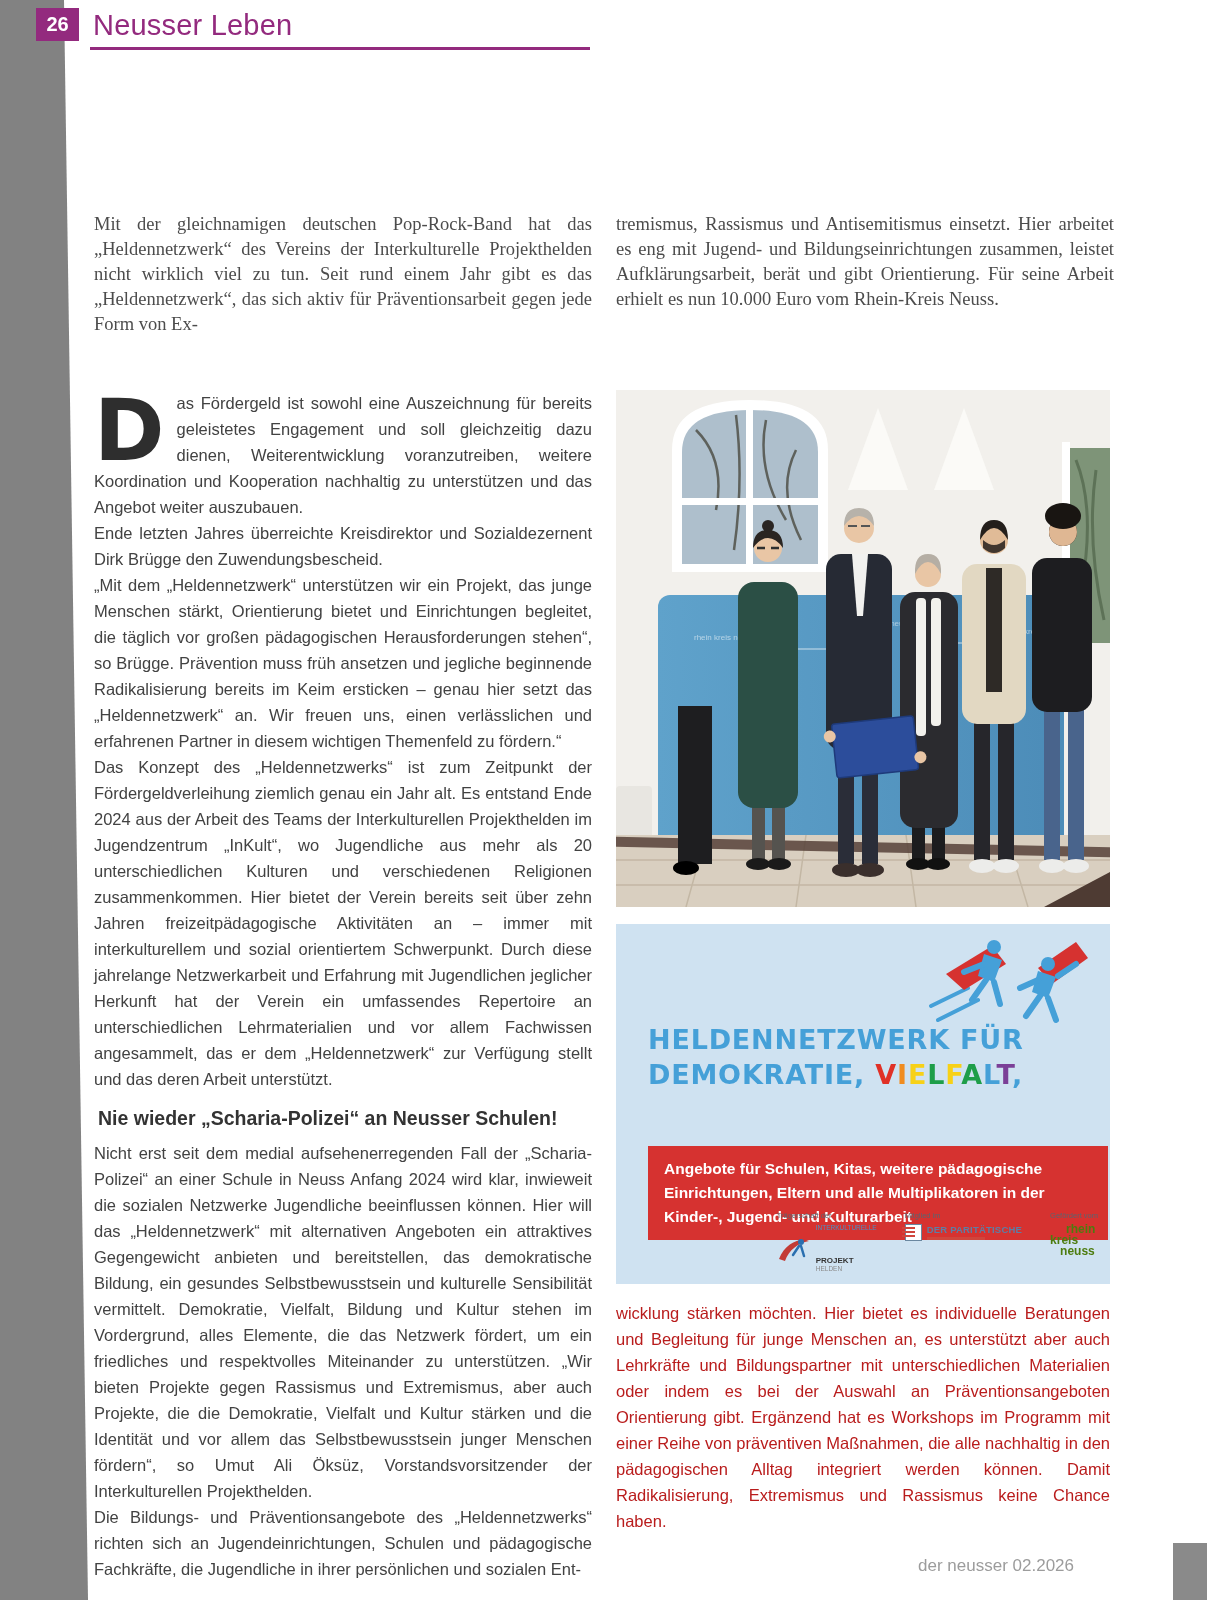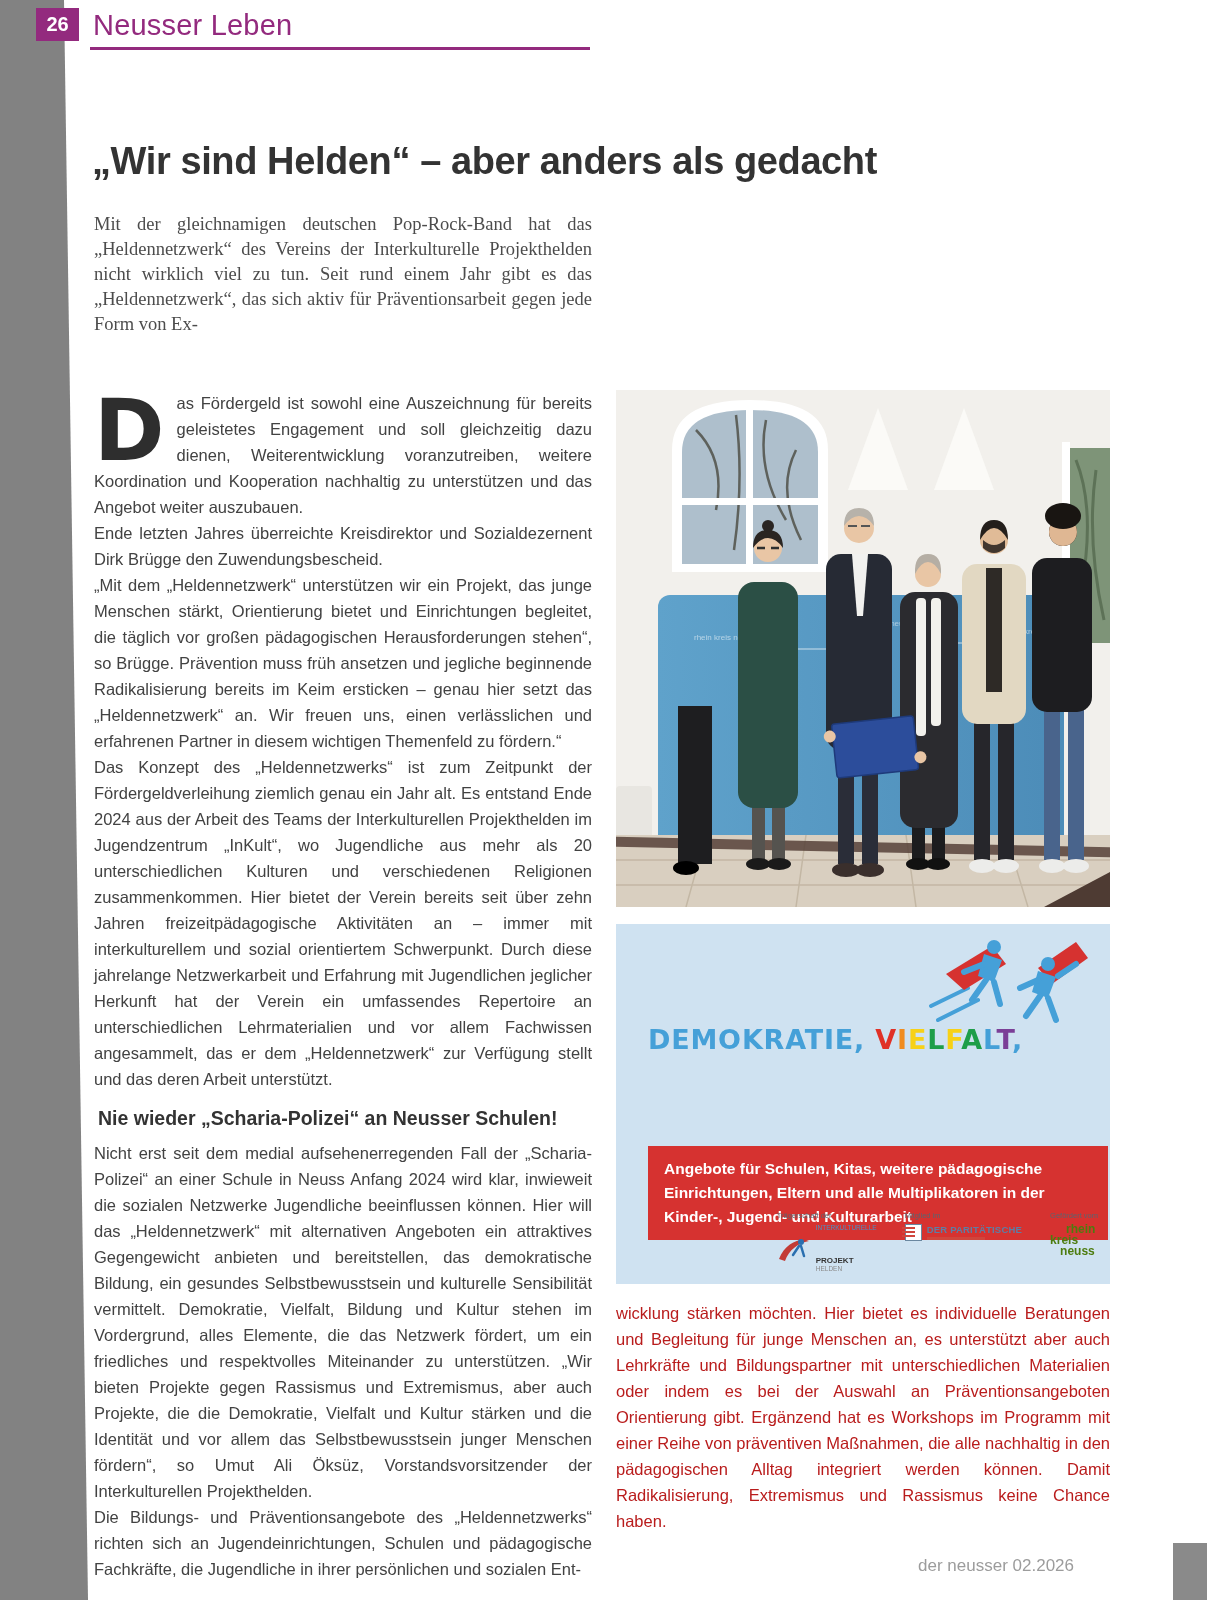--- a/index.html
+++ b/index.html
@@ -63,23 +63,23 @@
 
 <div class="page" style="--accent:#932a7e;--posterblue:#45a0d8;--posterred:#d63230;">
 
   <div class="edge-strip"></div>
   <div class="corner-block"></div>
 
   <div class="pageno">26</div>
   <div class="section-title">Neusser Leben</div>
   <div class="header-rule"></div>
 
-  <div class="headline">„Wir sind Helden“ – aber anders als gedacht</div>
 
   <div class="intro left">Mit der gleichnamigen deutschen Pop-Rock-Band hat das „Heldennetzwerk“ des Vereins der Interkulturelle Projekthelden nicht wirklich viel zu tun. Seit rund einem Jahr gibt es das „Heldennetzwerk“, das sich aktiv für Präventionsarbeit gegen jede Form von Ex-</div>
+  <div class="intro right">tremismus, Rassismus und Antisemitismus einsetzt. Hier arbeitet es eng mit Jugend- und Bildungseinrichtungen zusammen, leistet Aufklärungsarbeit, berät und gibt Orientierung. Für seine Arbeit erhielt es nun 10.000 Euro vom Rhein-Kreis Neuss.</div>
 
   <div class="bodycol">
     <p><span class="dropcap">D</span><span>as Fördergeld ist sowohl eine Auszeichnung für bereits geleistetes Engagement und soll gleichzeitig dazu dienen, Weiterentwicklung voranzutreiben, weitere Koordination und Kooperation nachhaltig zu unterstützen und das Angebot weiter auszubauen.</span></p>
     <p>Ende letzten Jahres überreichte Kreisdirektor und Sozialdezernent Dirk Brügge den Zuwendungsbescheid.</p>
     <p>„Mit dem „Heldennetzwerk“ unterstützen wir ein Projekt, das junge Menschen stärkt, Orientierung bietet und Einrichtungen begleitet, die täglich vor großen pädagogischen Herausforderungen stehen“, so Brügge. Prävention muss früh ansetzen und jegliche beginnende Radikalisierung bereits im Keim ersticken – genau hier setzt das „Heldennetzwerk“ an. Wir freuen uns, einen verlässlichen und erfahrenen Partner in diesem wichtigen Themenfeld zu fördern.“</p>
     <p>Das Konzept des „Heldennetzwerks“ ist zum Zeitpunkt der Fördergeldverleihung ziemlich genau ein Jahr alt. Es entstand Ende 2024 aus der Arbeit des Teams der Interkulturellen Projekthelden im Jugendzentrum „InKult“, wo Jugendliche aus mehr als 20 unterschiedlichen Kulturen und verschiedenen Religionen zusammenkommen. Hier bietet der Verein bereits seit über zehn Jahren freizeitpädagogische Aktivitäten an – immer mit interkulturellem und sozial orientiertem Schwerpunkt. Durch diese jahrelange Netzwerkarbeit und Erfahrung mit Jugendlichen jeglicher Herkunft hat der Verein ein umfassendes Repertoire an unterschiedlichen Lehrmaterialien und vor allem Fachwissen angesammelt, das er dem „Heldennetzwerk“ zur Verfügung stellt und das deren Arbeit unterstützt.</p>
     <p class="subhead">Nie wieder „Scharia-Polizei“ an Neusser Schulen!</p>
     <p>Nicht erst seit dem medial aufsehenerregenden Fall der „Scharia-Polizei“ an einer Schule in Neuss Anfang 2024 wird klar, inwieweit die sozialen Netzwerke Jugendliche beeinflussen können. Hier will das „Heldennetzwerk“ mit alternativen Angeboten ein attraktives Gegengewicht anbieten und bereitstellen, das demokratische Bildung, ein gesundes Selbstbewusstsein und kulturelle Sensibilität vermittelt. Demokratie, Vielfalt, Bildung und Kultur stehen im Vordergrund, alles Elemente, die das Netzwerk fördert, um ein friedliches und respektvolles Miteinander zu unterstützen. „Wir bieten Projekte gegen Rassismus und Extremismus, aber auch Projekte, die die Demokratie, Vielfalt und Kultur stärken und die Identität und vor allem das Selbstbewusstsein junger Menschen fördern“, so Umut Ali Öksüz, Vorstandsvorsitzender der Interkulturellen Projekthelden.</p>
     <p>Die Bildungs- und Präventionsangebote des „Heldennetzwerks“ richten sich an Jugendeinrichtungen, Schulen und pädagogische Fachkräfte, die Jugendliche in ihrer persönlichen und sozialen Ent-</p>
   </div>
@@ -210,20 +210,21 @@
       <polygon points="20,40 66,12 80,30 38,56" fill="#d63230"></polygon>
       <circle cx="68" cy="13" r="7" fill="#45a0d8"></circle>
       <polygon points="58,20 76,26 68,48 52,42" fill="#45a0d8"></polygon>
       <path d="M60,46 L46,66 M68,48 L74,70 M58,30 L38,38" stroke="#45a0d8" stroke-width="6" stroke-linecap="round"></path>
       <polygon points="112,34 150,8 162,24 126,50" fill="#d63230"></polygon>
       <circle cx="122" cy="30" r="7" fill="#45a0d8"></circle>
       <polygon points="112,37 130,43 122,64 106,58" fill="#45a0d8"></polygon>
       <path d="M114,62 L100,82 M122,64 L130,86 M112,46 L94,54 M132,42 L150,30" stroke="#45a0d8" stroke-width="6" stroke-linecap="round"></path>
     </svg>
     <div class="poster-title">
+      <div>HELDENNETZWERK FÜR</div>
       <div><span>DEMOKRATIE, </span><span><span style="color: rgb(224, 49, 39);">V</span><span style="color: rgb(240, 140, 31);">I</span><span style="color: rgb(247, 209, 23);">E</span><span style="color: rgb(30, 158, 73);">L</span><span style="color: rgb(247, 209, 23);">F</span><span style="color: rgb(30, 158, 73);">A</span><span style="color: rgb(69, 160, 216);">L</span><span style="color: rgb(123, 63, 151);">T</span><span style="color: rgb(69, 160, 216);">,</span></span></div>
     </div>
     <div class="poster-banner">Angebote für Schulen, Kitas, weitere pädagogische Einrichtungen, Eltern und alle Multiplikatoren in der Kinder-, Jugend- und Kulturarbeit</div>
     <div class="logos">
       <div>
         <div class="logo-cap">Trägerschaft der</div>
         <div class="logo-body">
           <svg width="34" height="30" viewBox="0 0 34 30">
             <path d="M2,26 C8,10 24,4 32,8 C21,10 12,17 8,28 Z" fill="#c33b35"></path>
             <circle cx="24" cy="9" r="3" fill="#2a6fb0"></circle>

